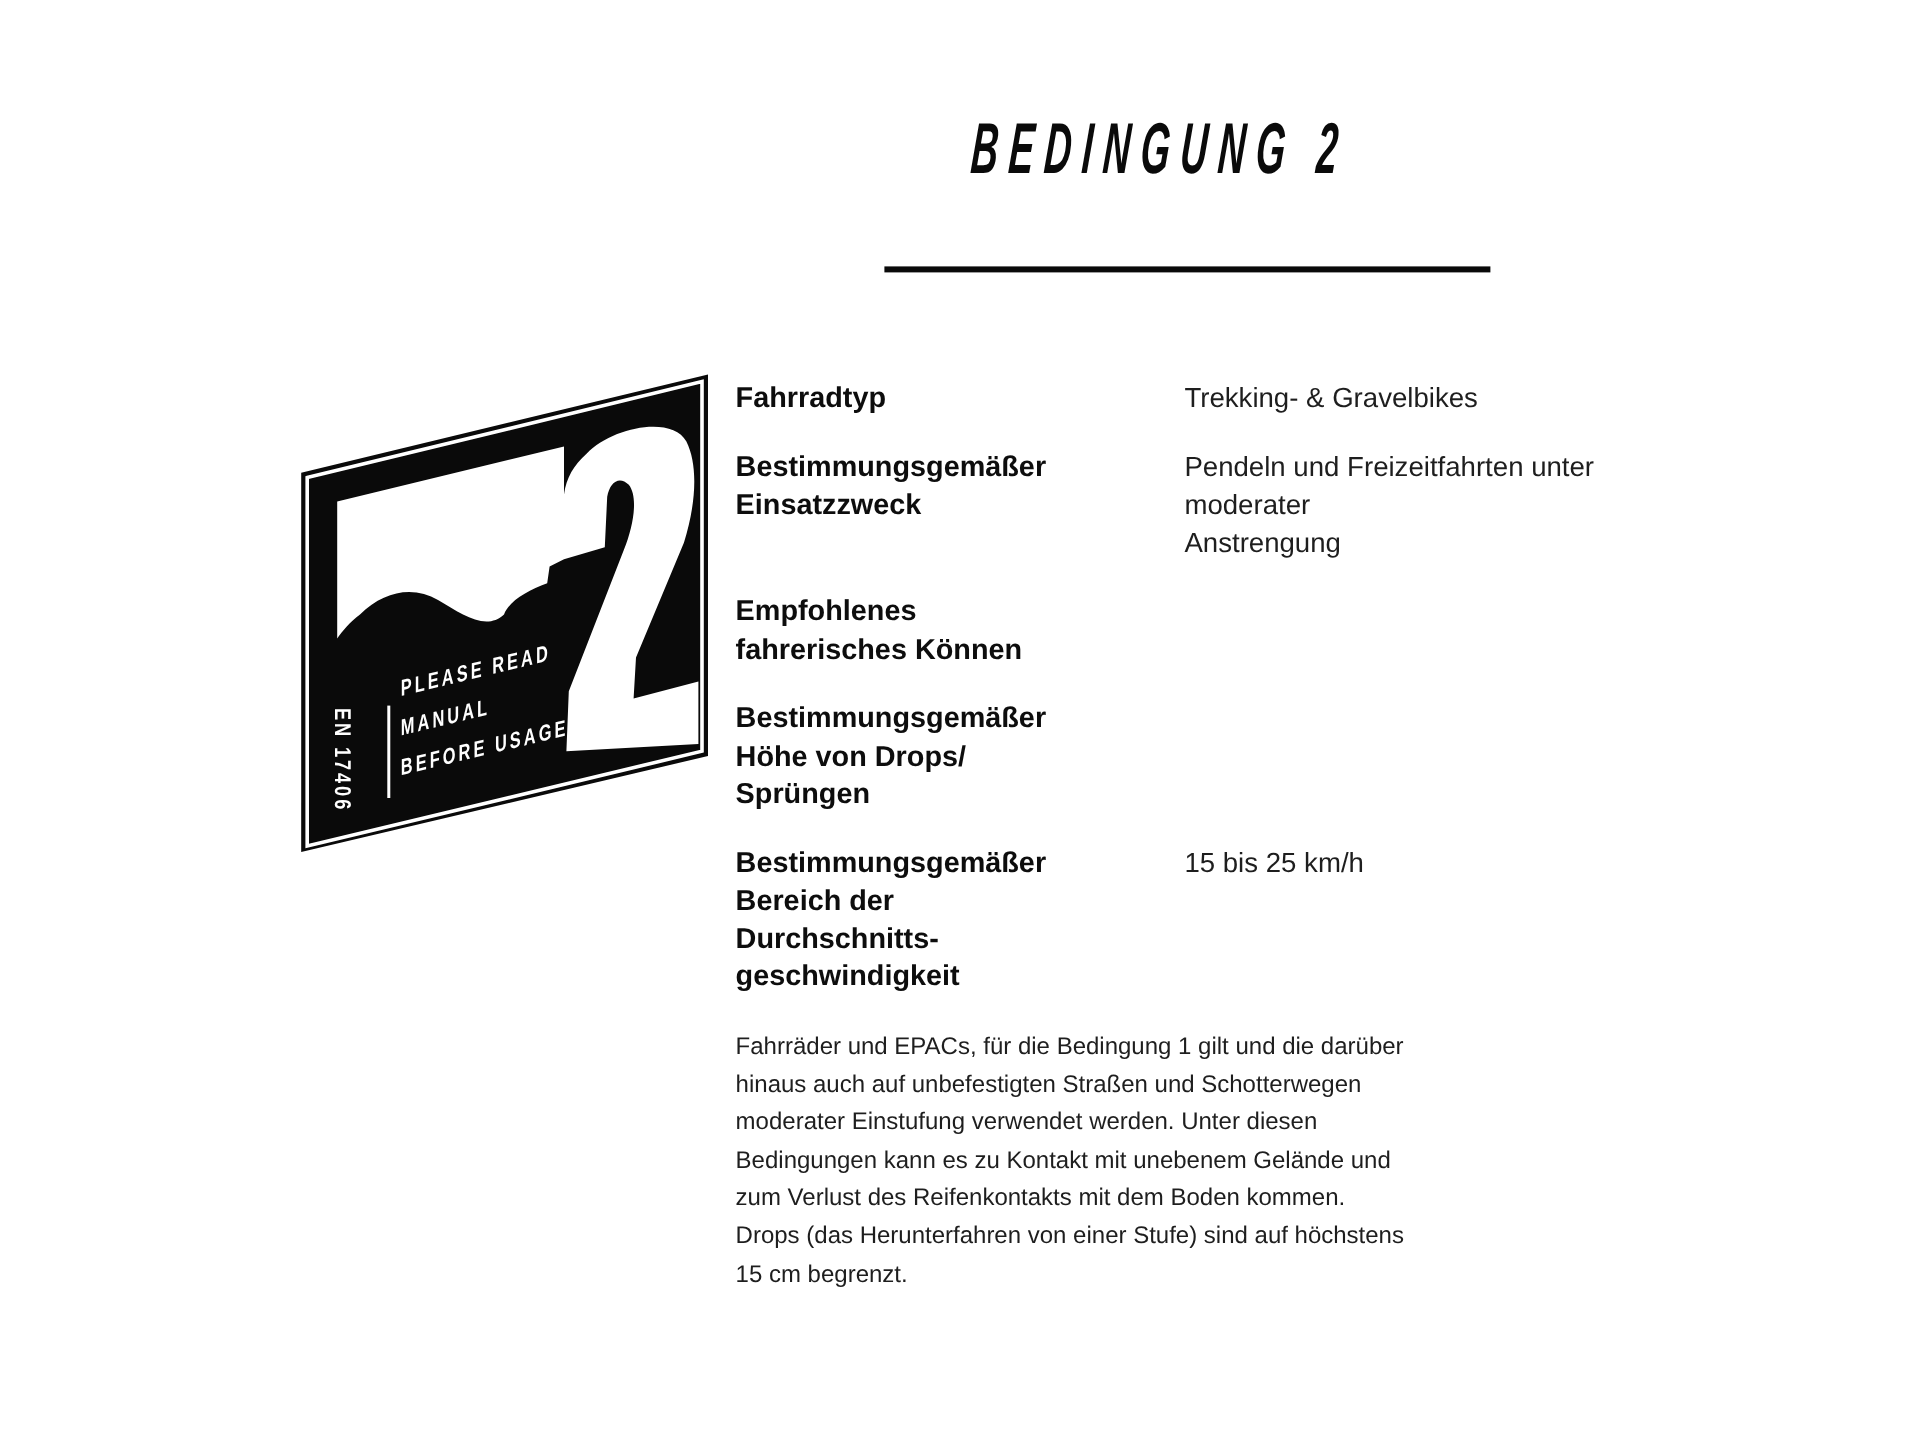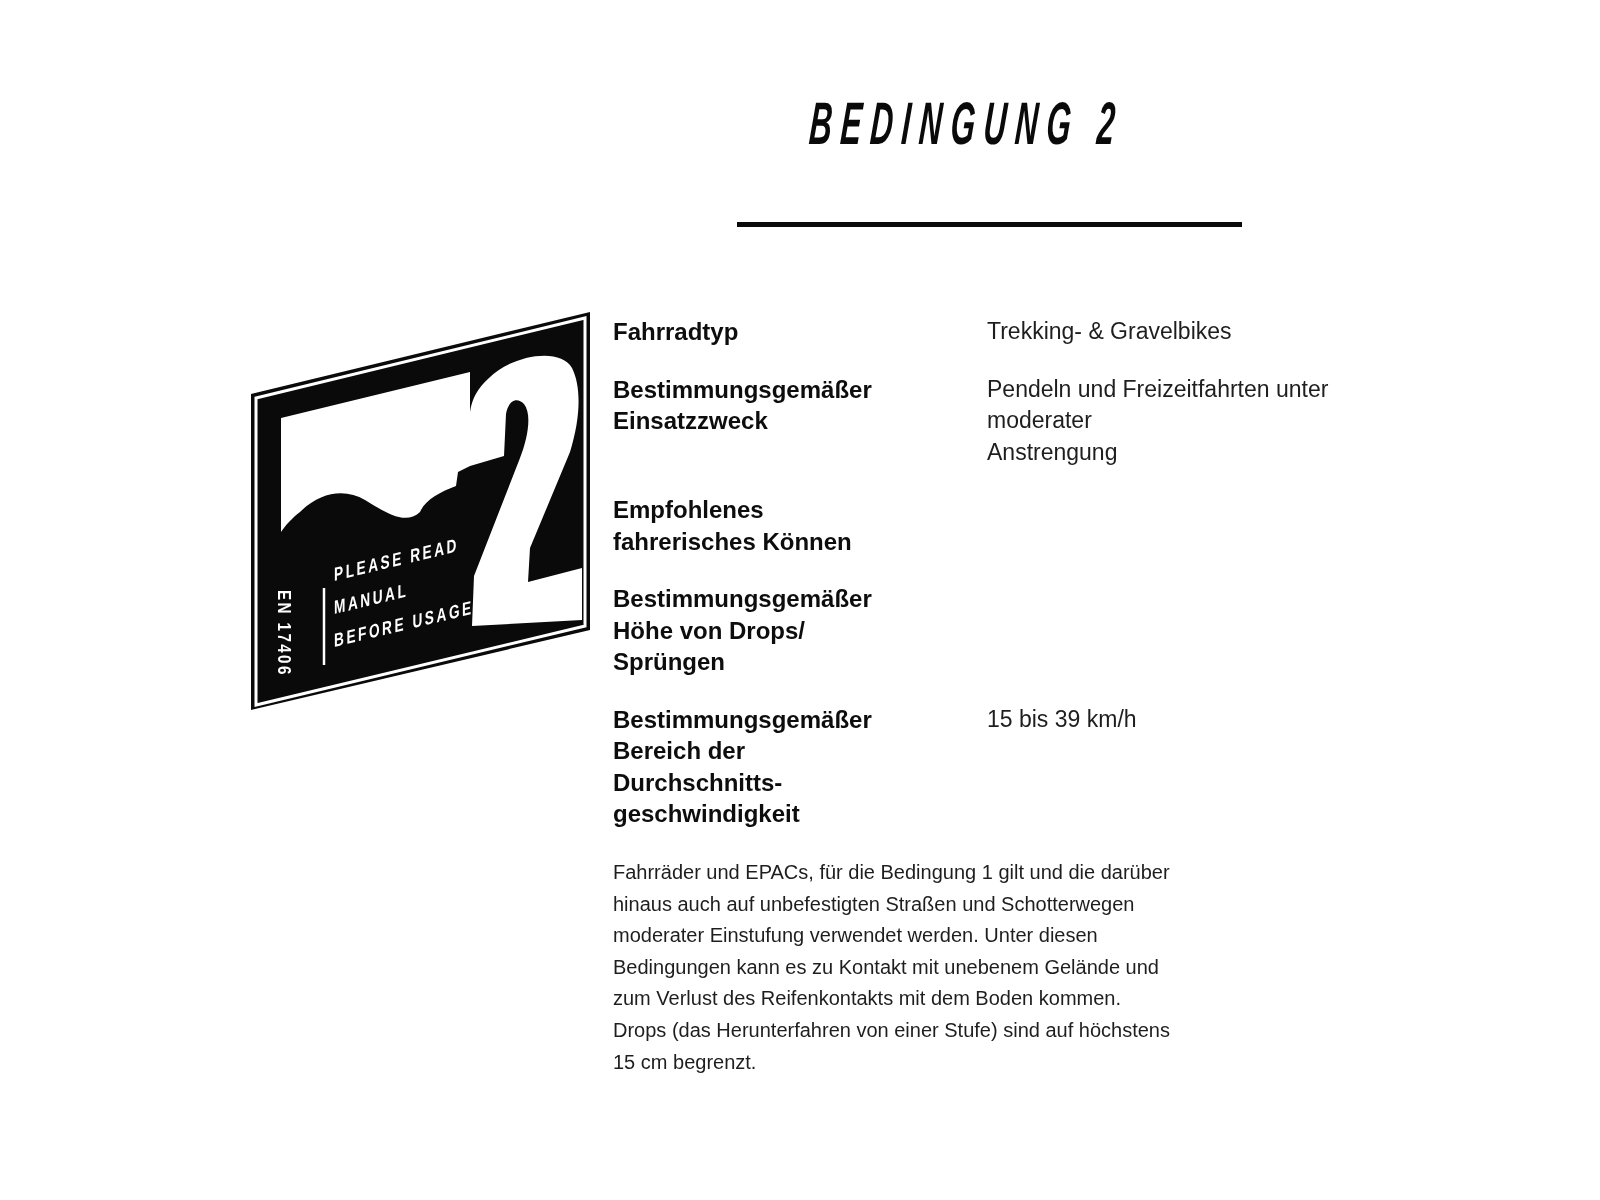--- a/index.html
+++ b/index.html
@@ -156,21 +156,21 @@
   <div class="spec-row">
     <div class="spec-label">Bestimmungsgemäßer
 Höhe von Drops/
 Sprüngen</div>
   </div>
   <div class="spec-row">
     <div class="spec-label">Bestimmungsgemäßer
 Bereich der
 Durchschnitts-
 geschwindigkeit</div>
-    <div class="spec-value">15 bis 39 km/h</div>
+    <div class="spec-value">15 bis 25 km/h</div>
   </div>
 </div>
 
 <p class="description">Fahrräder und EPACs, für die Bedingung 1 gilt und die darüber
 hinaus auch auf unbefestigten Straßen und Schotterwegen
 moderater Einstufung verwendet werden. Unter diesen
 Bedingungen kann es zu Kontakt mit unebenem Gelände und
 zum Verlust des Reifenkontakts mit dem Boden kommen.
 Drops (das Herunterfahren von einer Stufe) sind auf höchstens
 15 cm begrenzt.</p>

